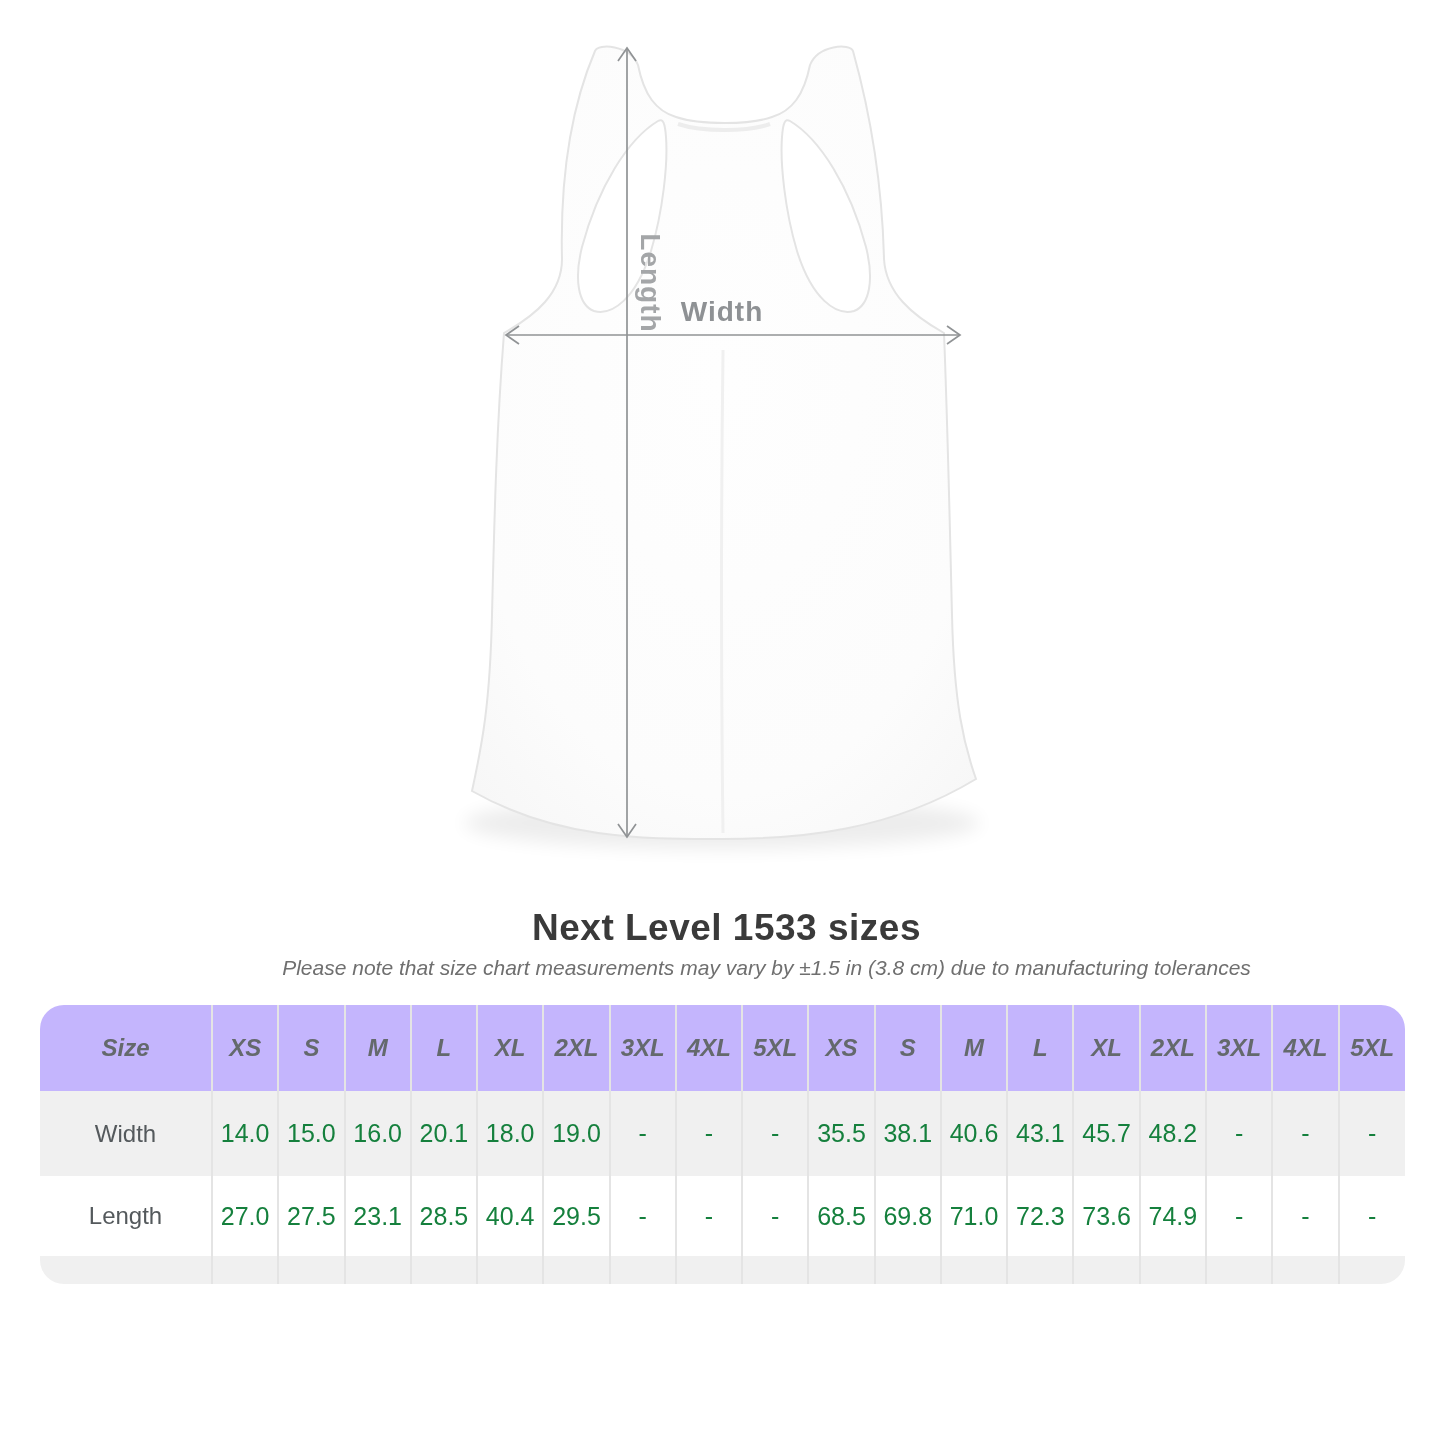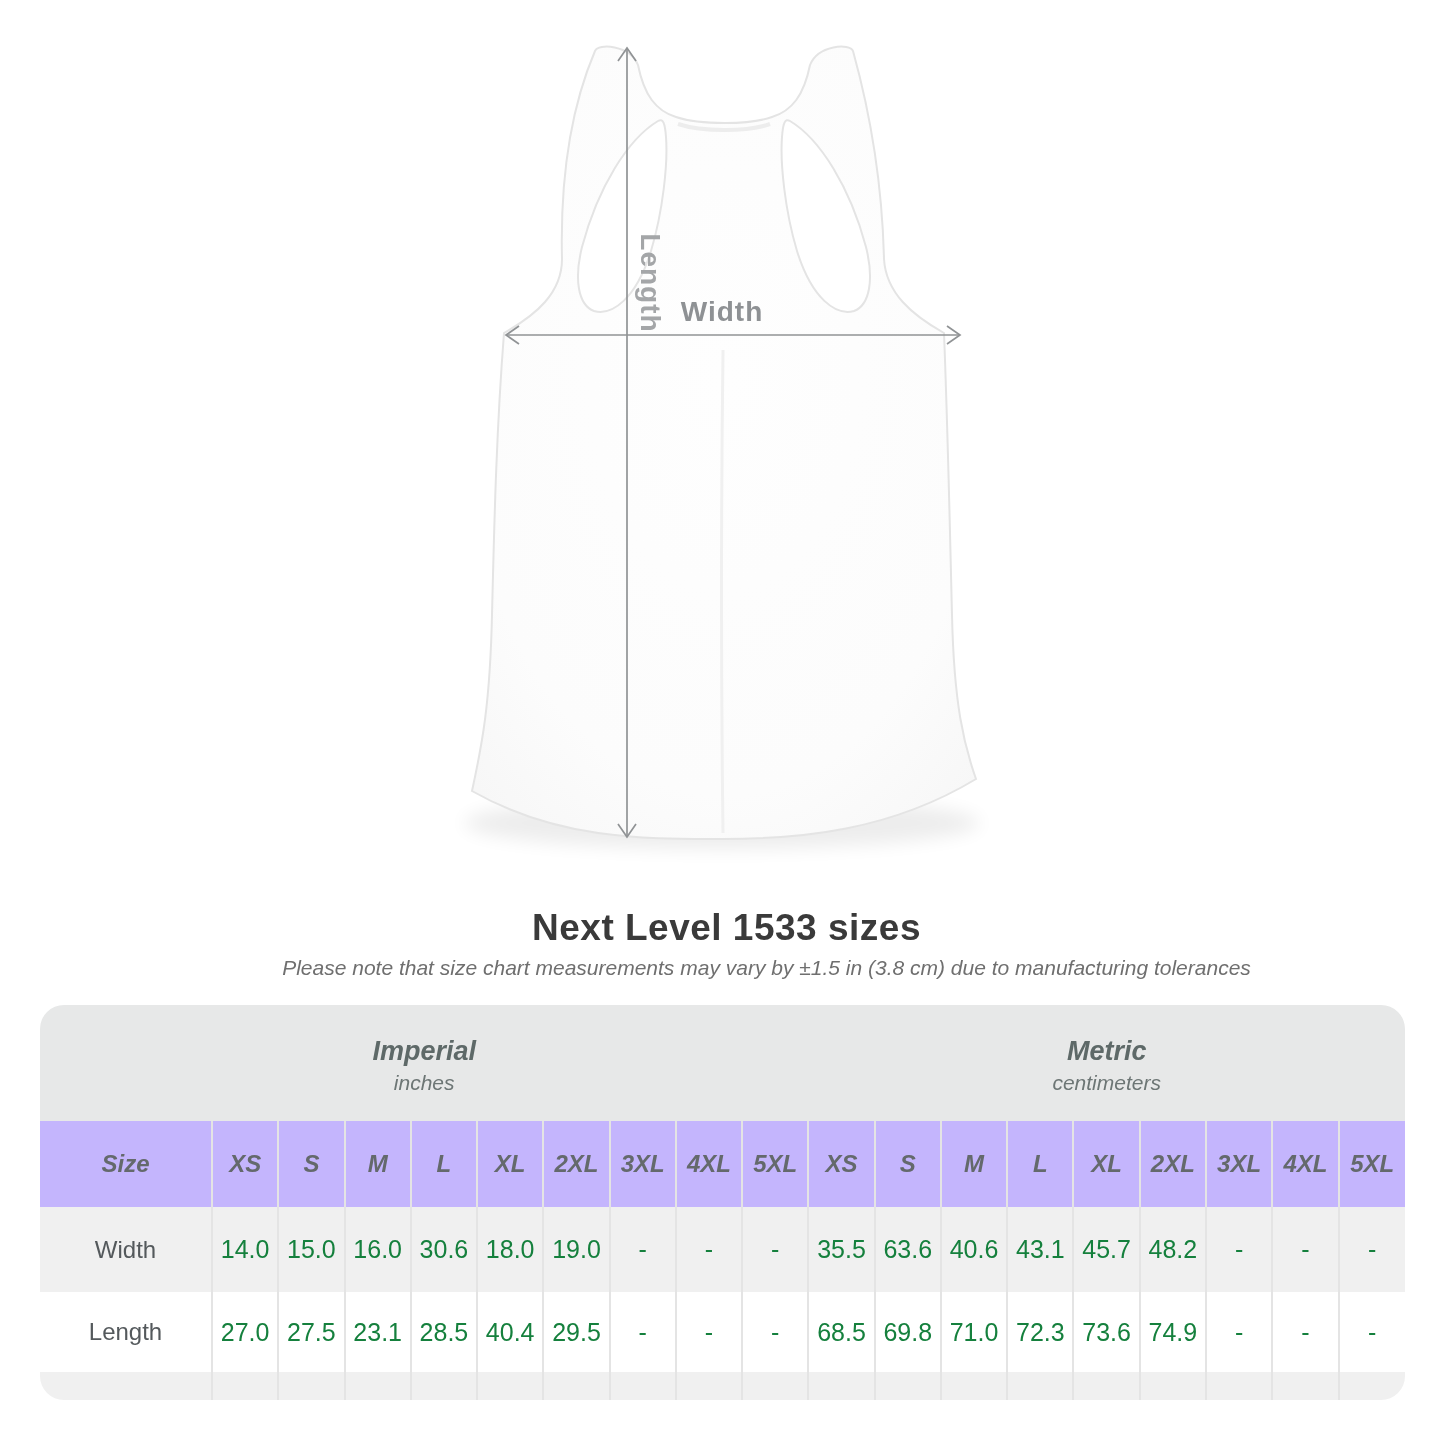--- a/index.html
+++ b/index.html
@@ -124,30 +124,20 @@
   <p class="tolerance-note">Please note that size chart measurements may vary by ±1.5 in (3.8 cm) due to manufacturing tolerances</p>
 
   <div class="table-card">
     <table class="size-chart">
       <colgroup>
         <col style="width:172px">
         <col span="18">
       </colgroup>
 
       <tbody>
-          <tr class="unit-row">
-        <td colspan="10">
-          <div class="unit-name">Imperial</div>
-          <div class="unit-sub">inches</div>
-        </td>
-        <td colspan="9">
-          <div class="unit-name">Metric</div>
-          <div class="unit-sub">centimeters</div>
-        </td>
-      </tr>
 
       <tr class="size-row grid">
         <th class="row-label">Size</th>
         <th>XS</th>
         <th>S</th>
         <th>M</th>
         <th>L</th>
         <th>XL</th>
         <th>2XL</th>
         <th>3XL</th>
@@ -162,28 +152,28 @@
         <th>3XL</th>
         <th>4XL</th>
         <th>5XL</th>
       </tr>
 
       <tr class="width-row grid">
         <td class="row-label">Width</td>
         <td class="val">14.0</td>
         <td class="val">15.0</td>
         <td class="val">16.0</td>
-        <td class="val">30.6</td>
+        <td class="val">20.1</td>
         <td class="val">18.0</td>
         <td class="val">19.0</td>
         <td class="val">-</td>
         <td class="val">-</td>
         <td class="val">-</td>
         <td class="val">35.5</td>
-        <td class="val">63.6</td>
+        <td class="val">38.1</td>
         <td class="val">40.6</td>
         <td class="val">43.1</td>
         <td class="val">45.7</td>
         <td class="val">48.2</td>
         <td class="val">-</td>
         <td class="val">-</td>
         <td class="val">-</td>
       </tr>
 
       <tr class="length-row grid">

